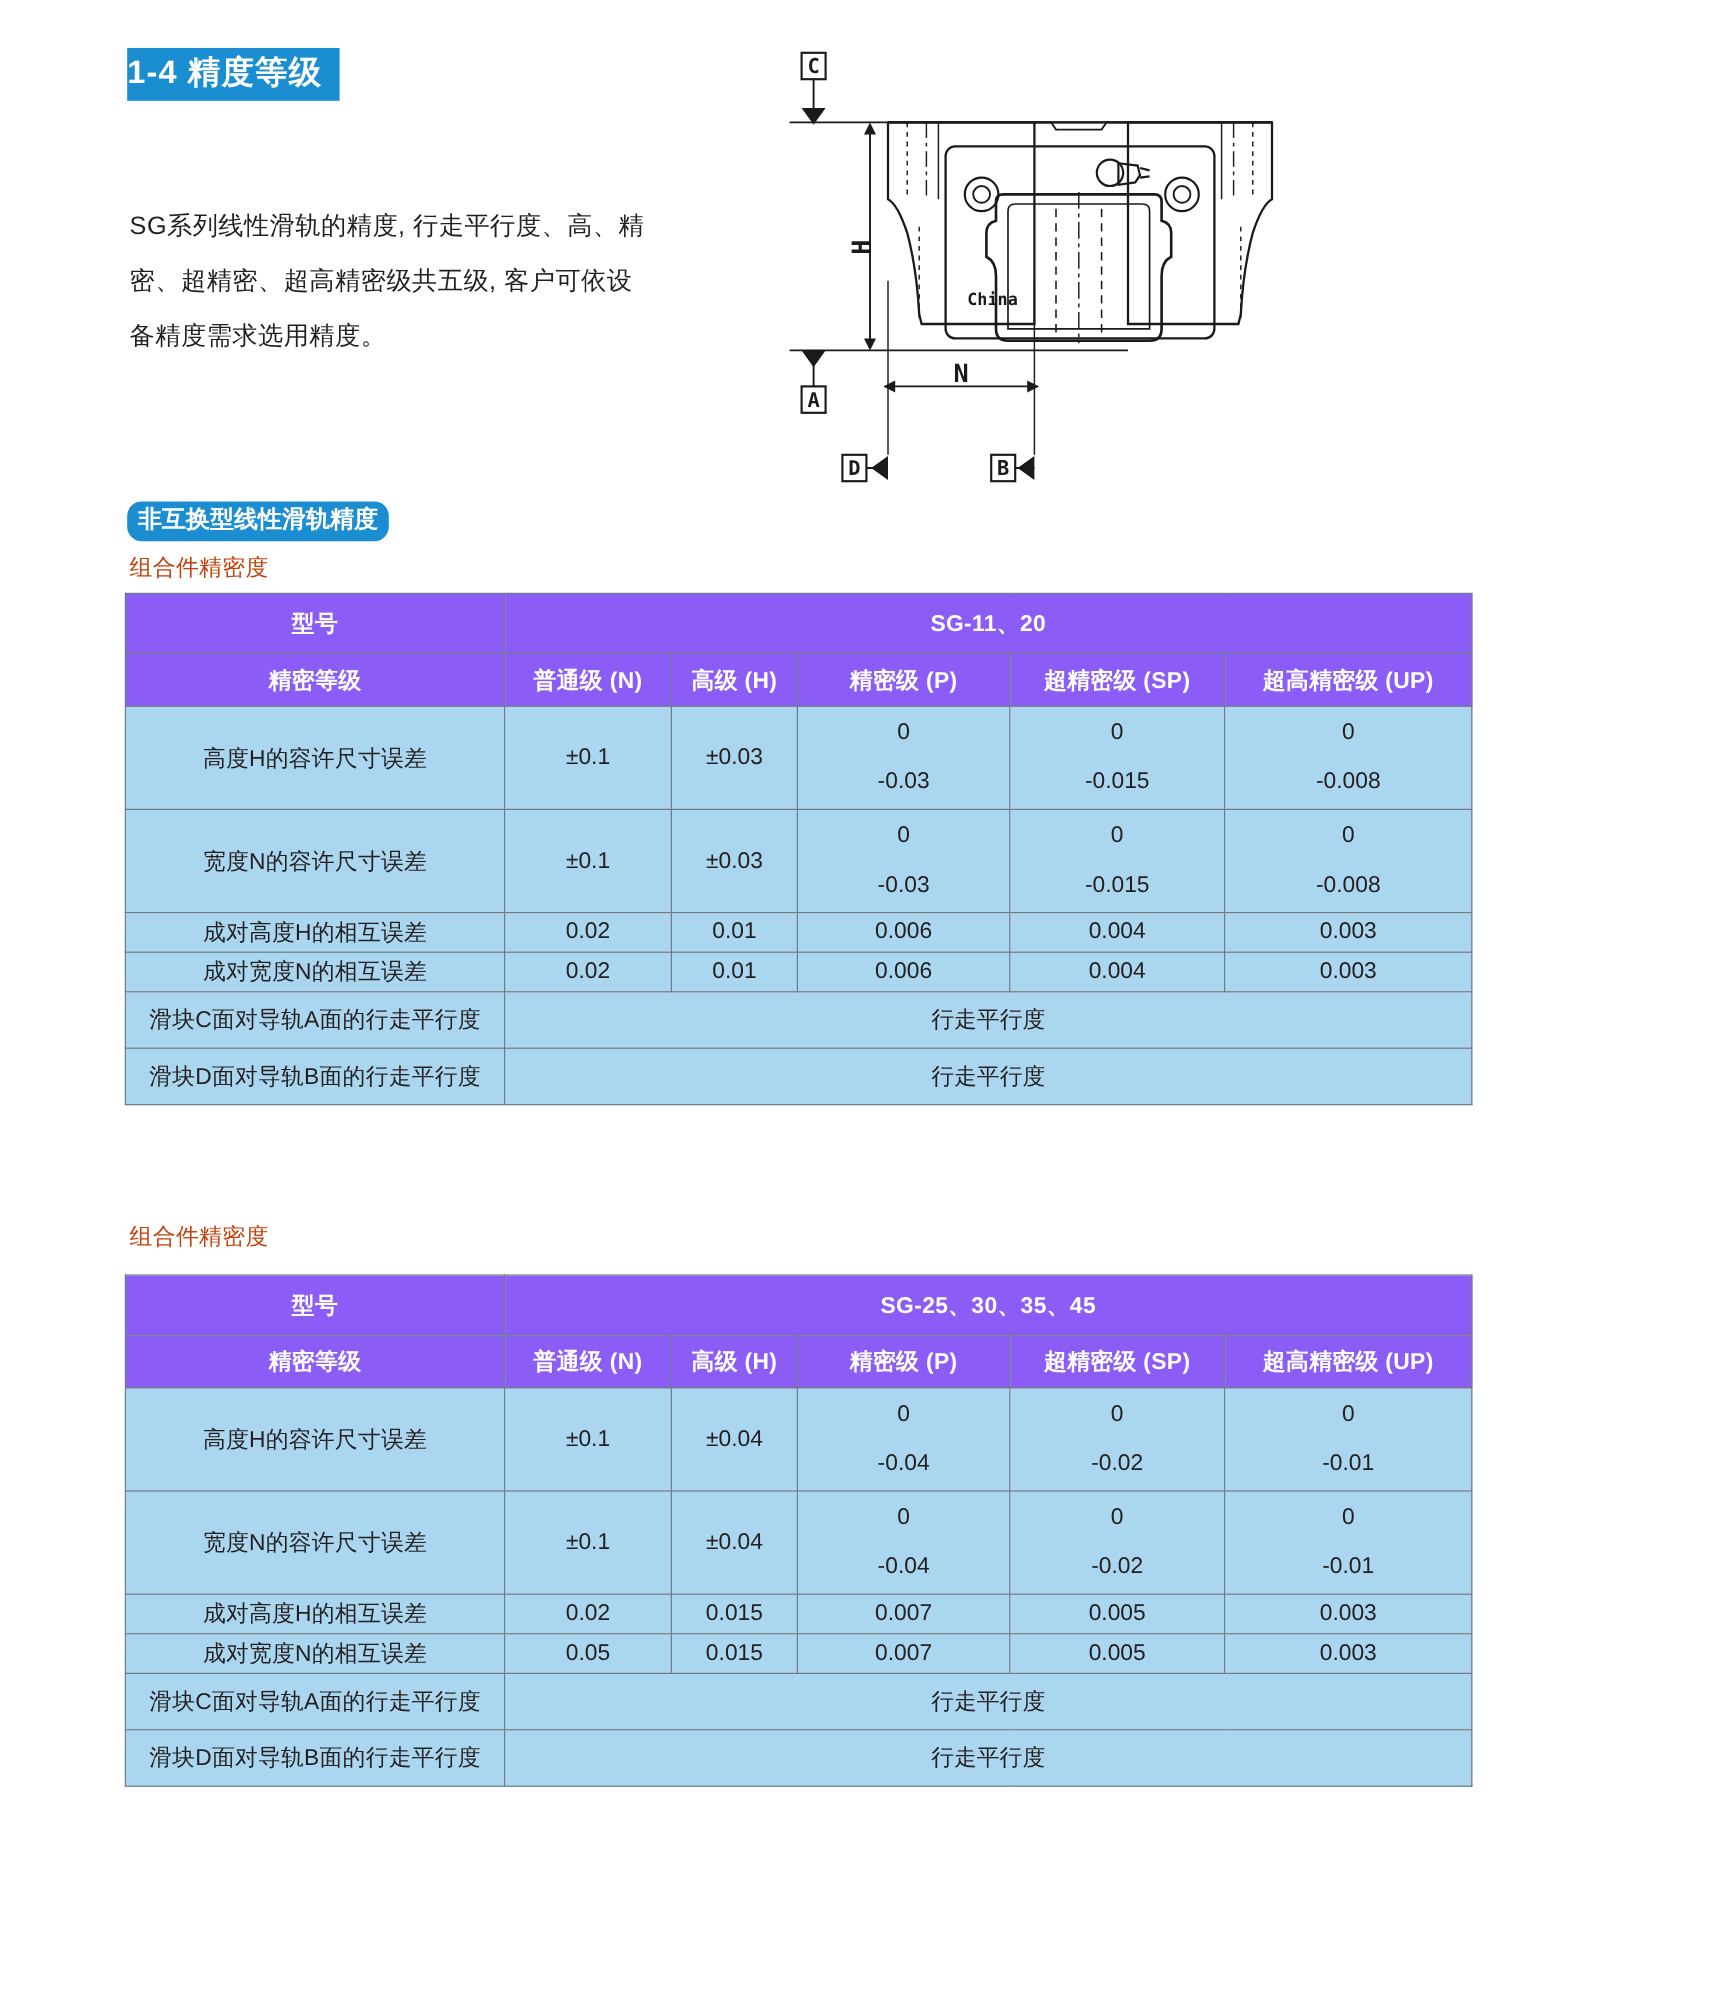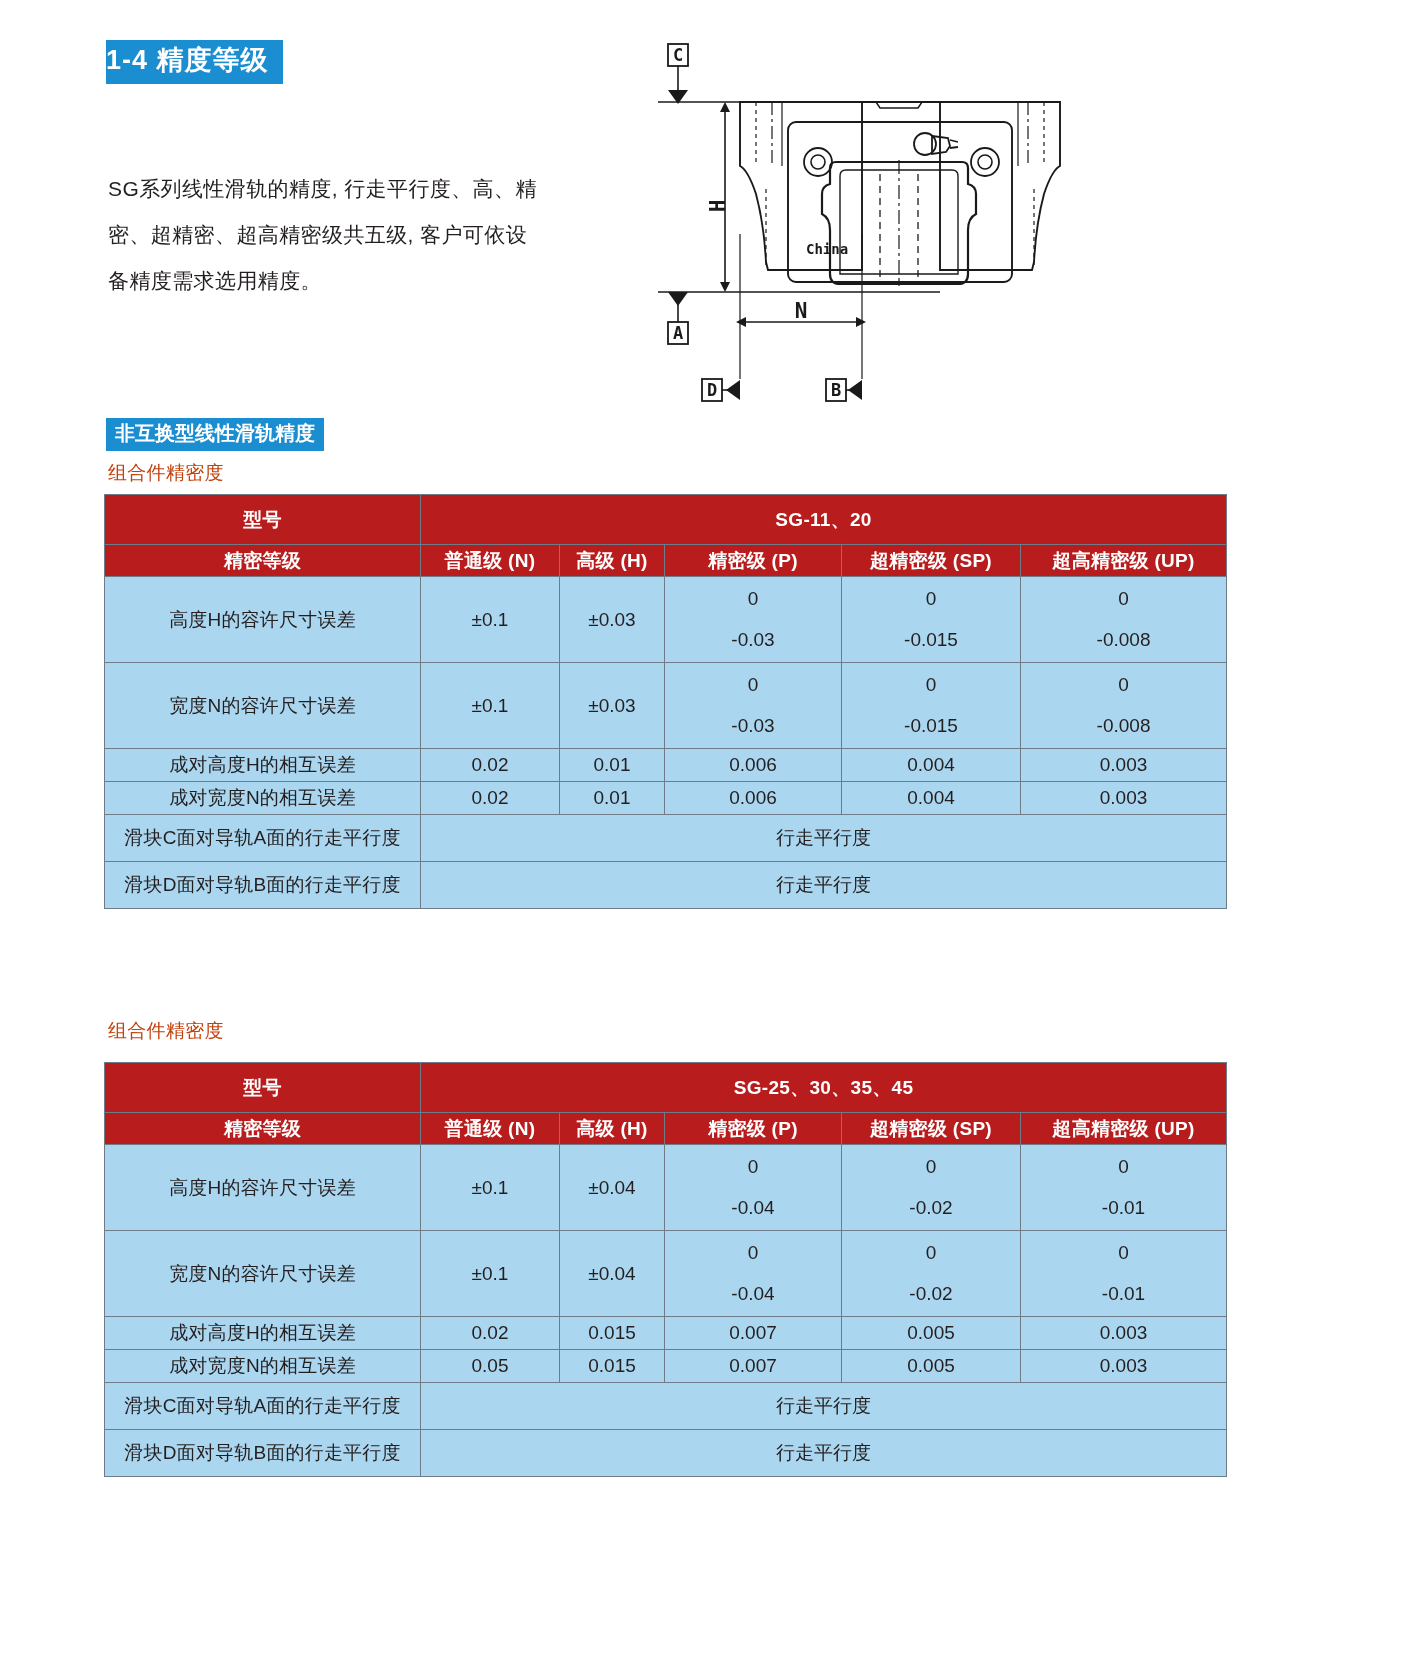--- a/index.html
+++ b/index.html
@@ -56,20 +56,21 @@
     position: absolute;
     left: 106px;
     top: 418px;
     background: #1b8dd1;
     color: #ffffff;
     font-size: 20px;
     font-weight: bold;
     padding: 4px 9px 6px 9px;
     line-height: 1.15;
     white-space: nowrap;
+    border-radius: 12px;
   }
 
   .table-caption {
     position: absolute;
     font-size: 19px;
     color: #c2410c;
     letter-spacing: 0.3px;
   }
   .cap1 { left: 108px; top: 460px; }
   .cap2 { left: 108px; top: 1018px; }
@@ -86,27 +87,27 @@
   }
   table.prec th, table.prec td {
     border: 1px solid #6f7b86;
     text-align: center;
     vertical-align: middle;
     font-size: 19px;
     color: #231f20;
     padding: 0;
   }
   table.prec thead th {
-    background: #b91c1c;
+    background: #8b5cf6;
     color: #ffffff;
     font-weight: bold;
     letter-spacing: 0.3px;
   }
   .model-row th { height: 50px; font-size: 21px; }
-  .grade-row th { height: 32px; font-size: 20px; }
+  .grade-row th { height: 44px; font-size: 20px; }
   table.prec tbody td { background: #abd6ef; }
 
   td.rowlabel { font-size: 19px; letter-spacing: 0.2px; }
   tr.tall td { height: 86px; }
   tr.short td { height: 33px; }
   tr.para td { height: 47px; }
 
   .tol { display:flex; flex-direction:column; justify-content:space-between;
          height:70px; padding: 4px 0; }
   .tol span { display:block; line-height: 1.1; font-size: 19px; }

